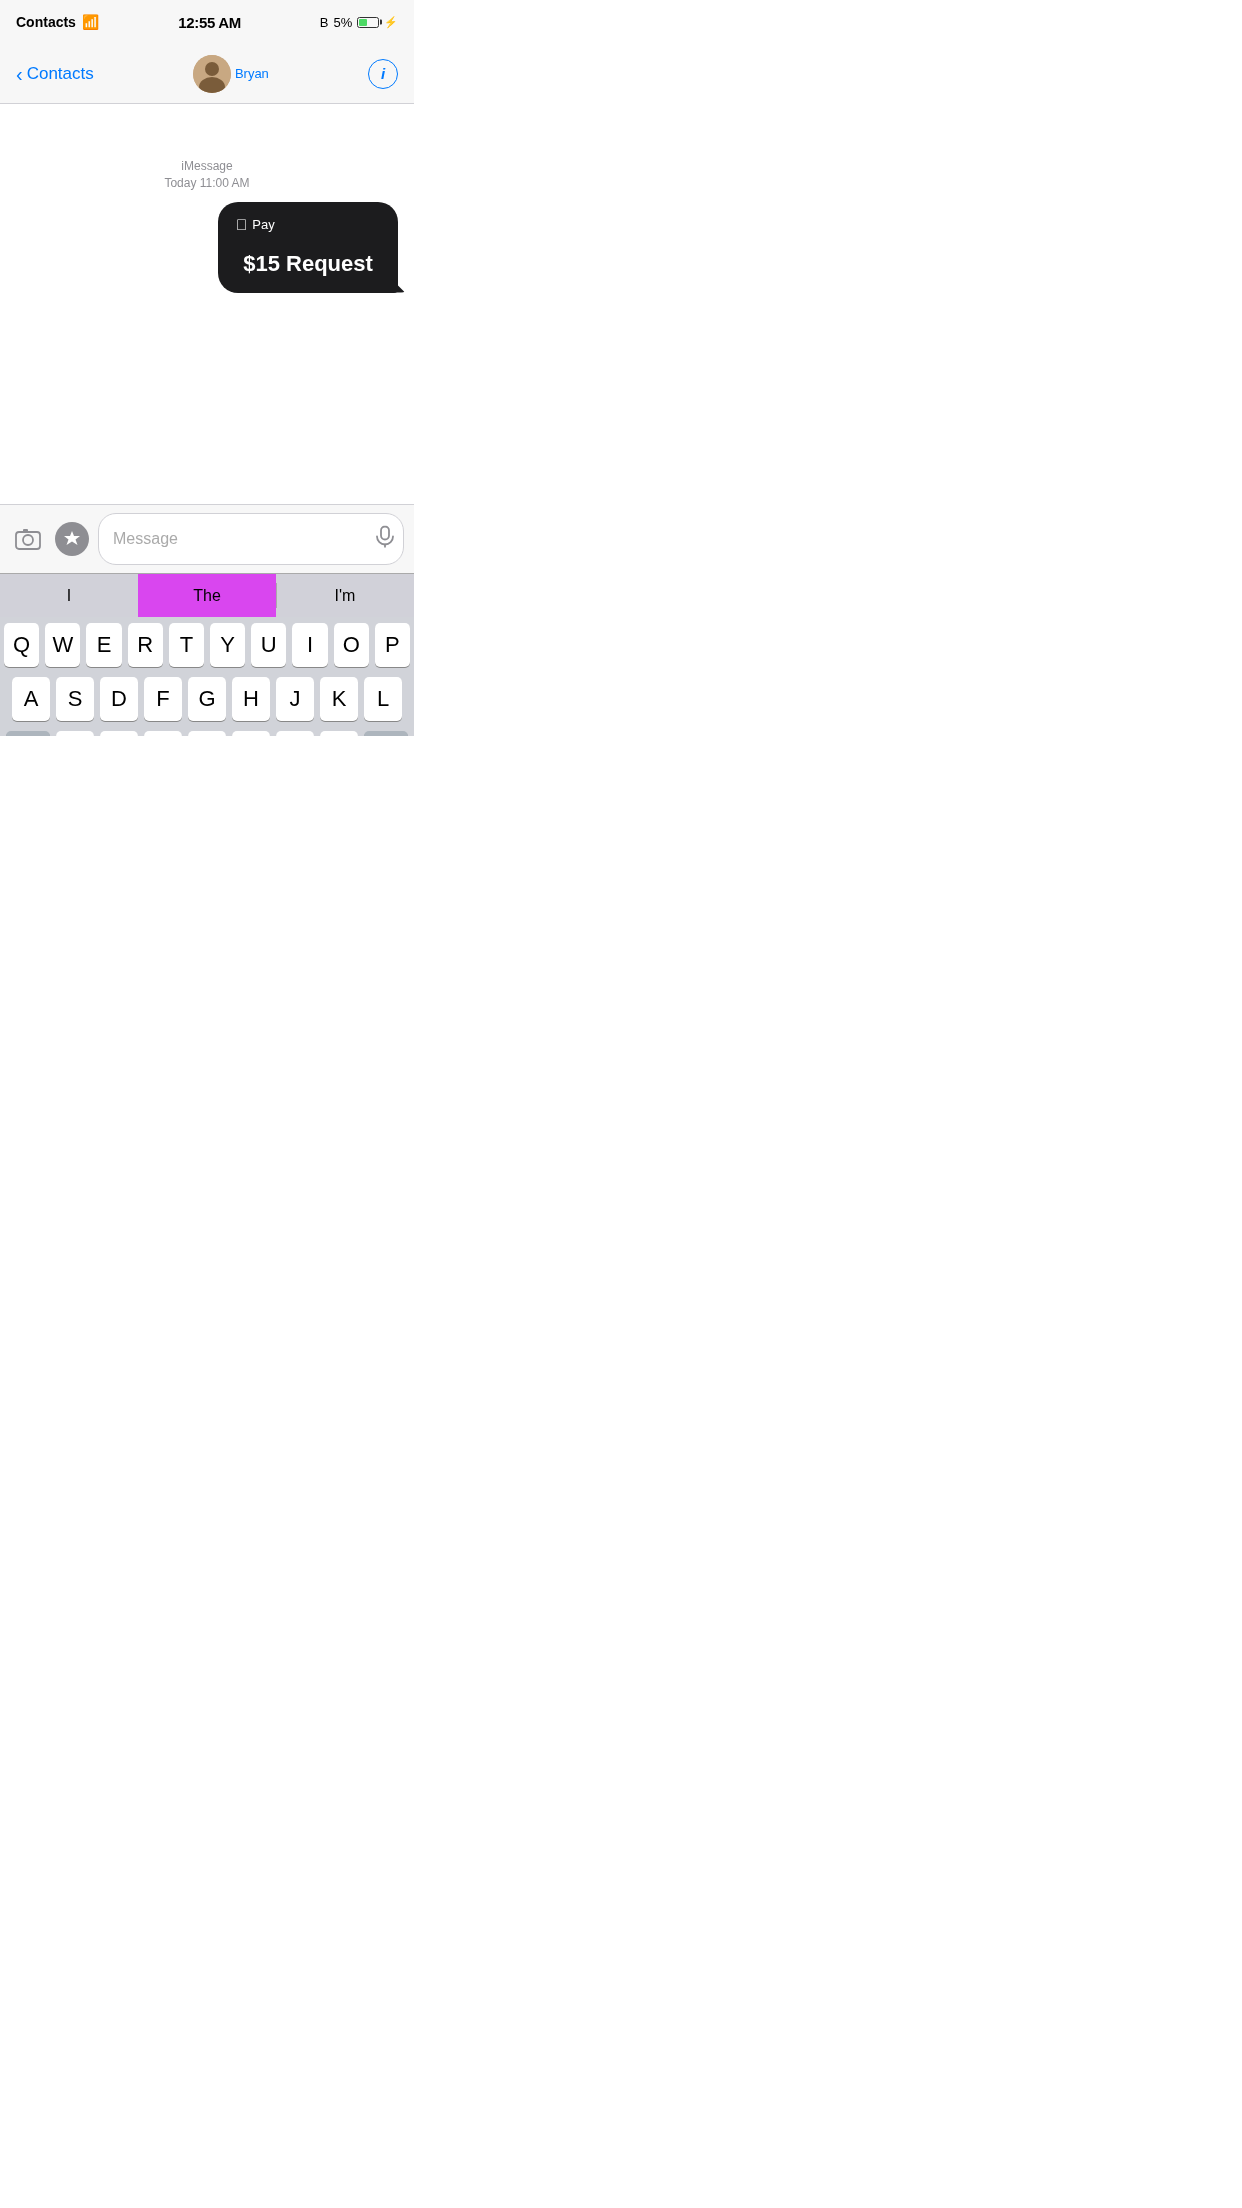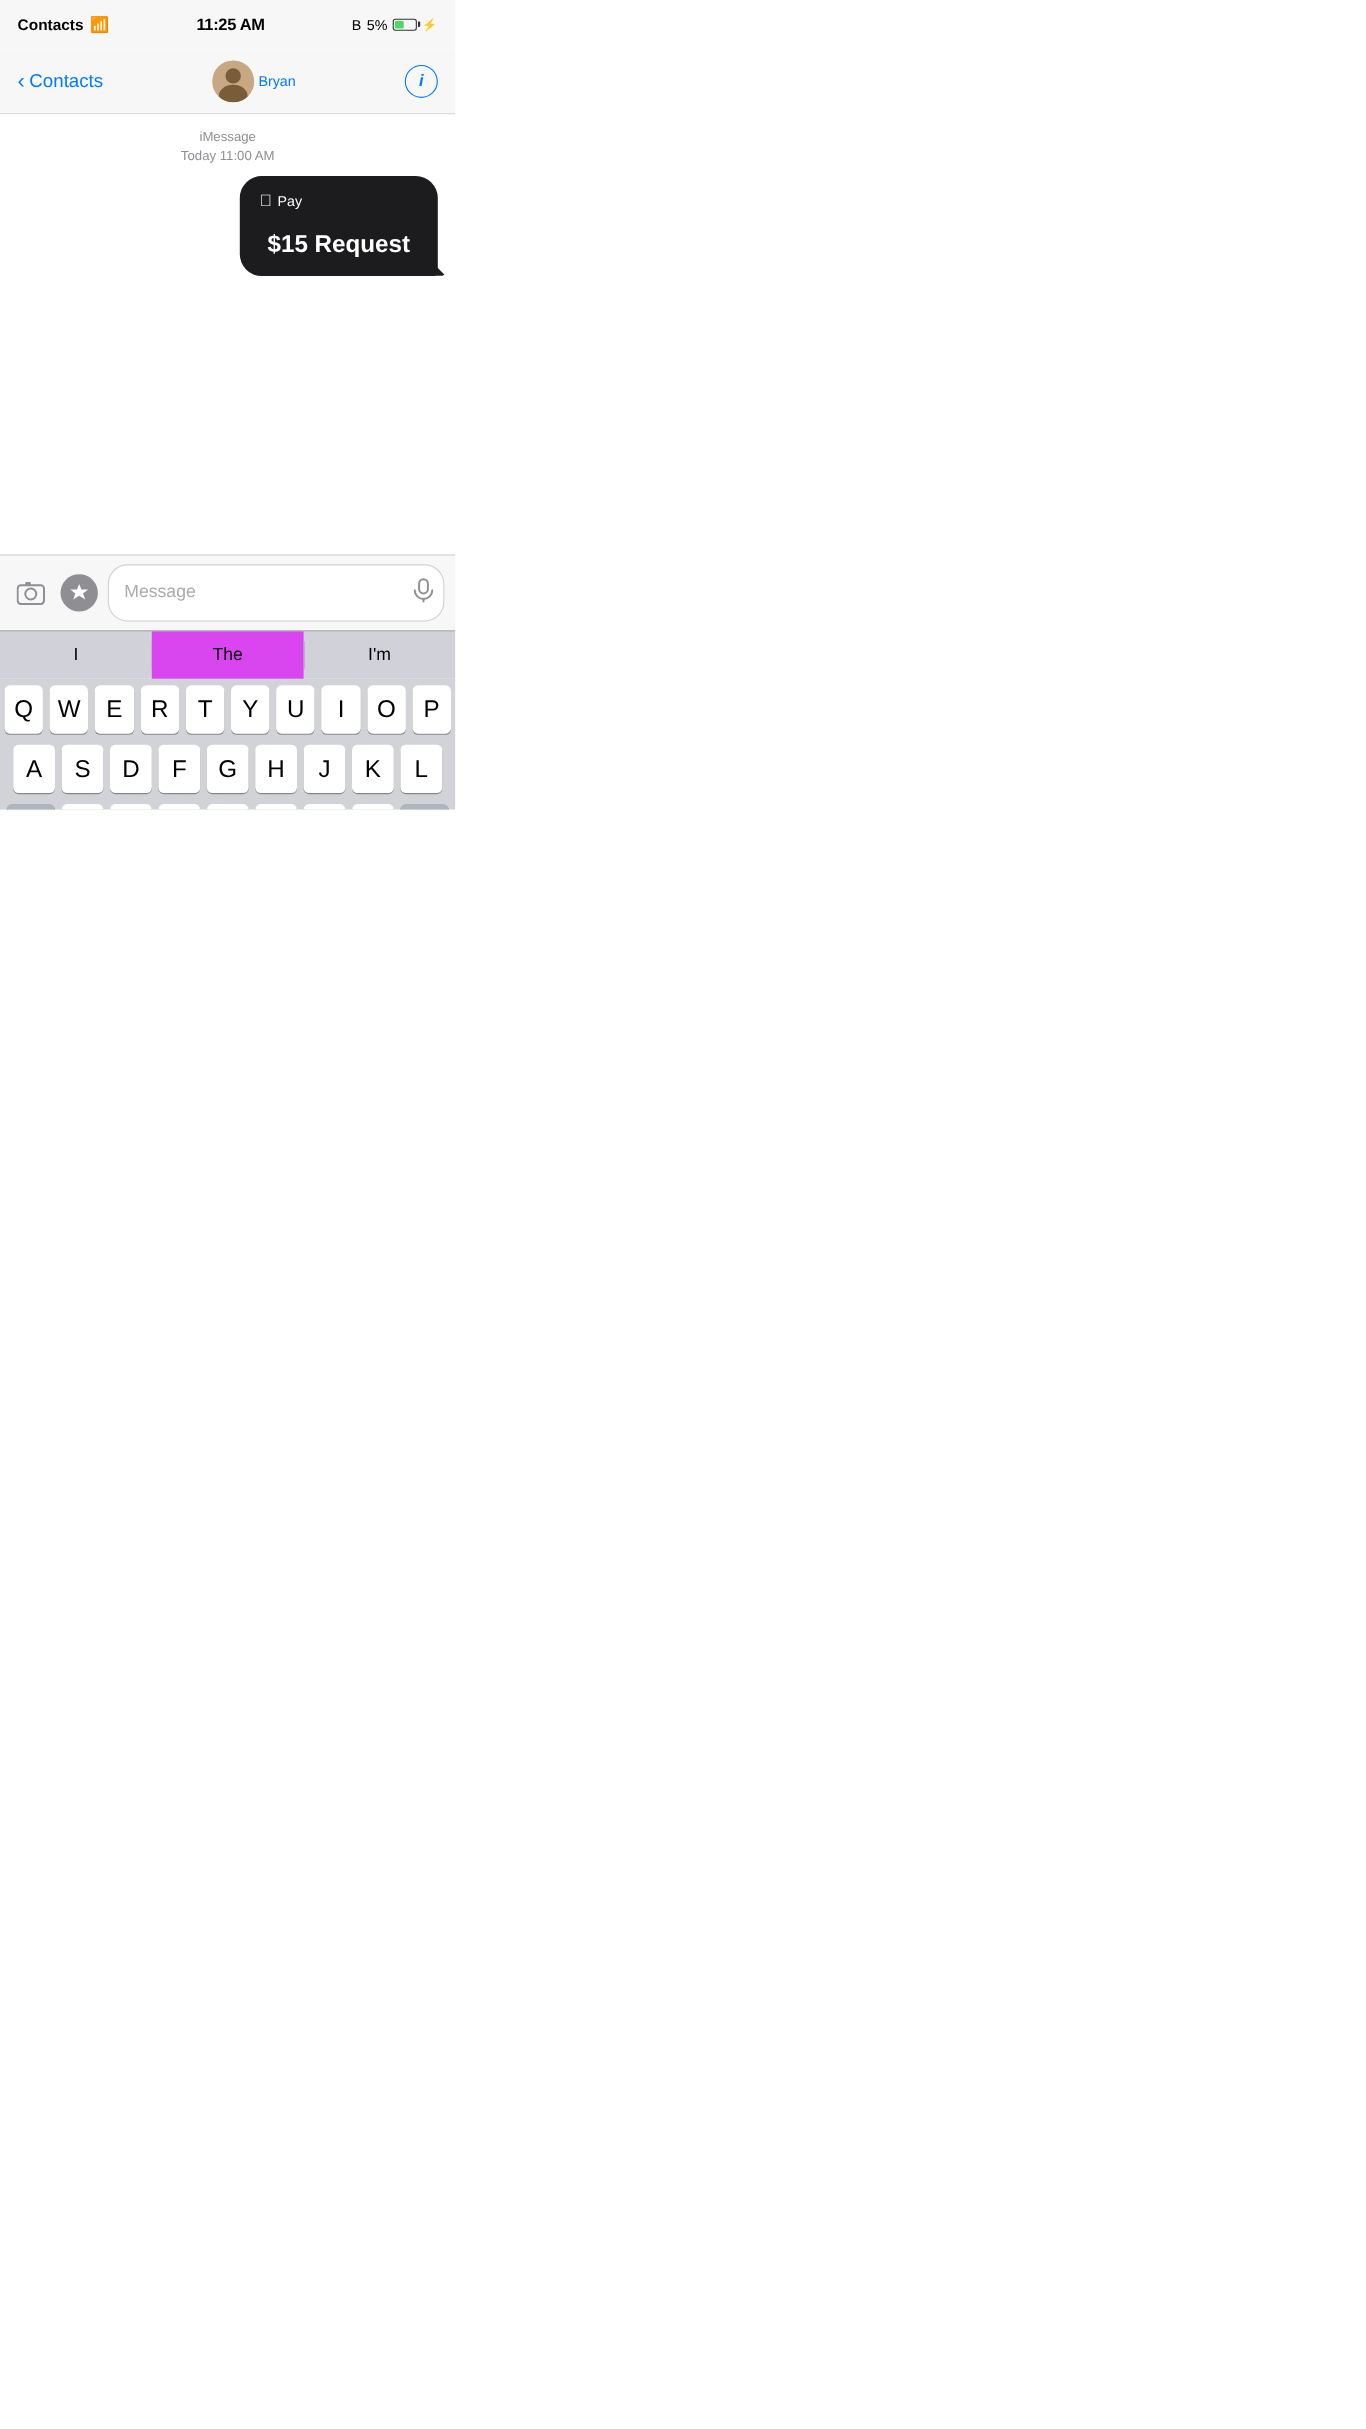--- a/index.html
+++ b/index.html
@@ -155,20 +155,21 @@
       text-align: center;
       font-size: 12px;
       color: #8e8e93;
       margin-bottom: 10px;
       line-height: 1.4;
     }
     .message-timestamp .type {
       display: block;
       font-size: 12px;
       font-weight: 500;
+      margin-top: 42px;
     }
     .message-timestamp .time {
       font-size: 12px;
       font-weight: 400;
     }
     .message-row {
       display: flex;
       justify-content: flex-end;
       margin-bottom: 6px;
     }
@@ -393,21 +394,21 @@
     }
   </style>
 </head>
 <body>
 
 <div class="status-bar">
   <div class="status-left">
     <span>Contacts</span>
     <span>📶</span>
   </div>
-  <div class="status-center">11:25 AM</div>
+  <div class="status-center">12:55 AM</div>
   <div class="status-right">
     <span>B</span>
     <span>5%</span>
     <div class="battery-icon">
       <div class="battery-body">
         <div class="battery-fill"></div>
       </div>
     </div>
     <span class="bolt-icon">⚡</span>
   </div>

